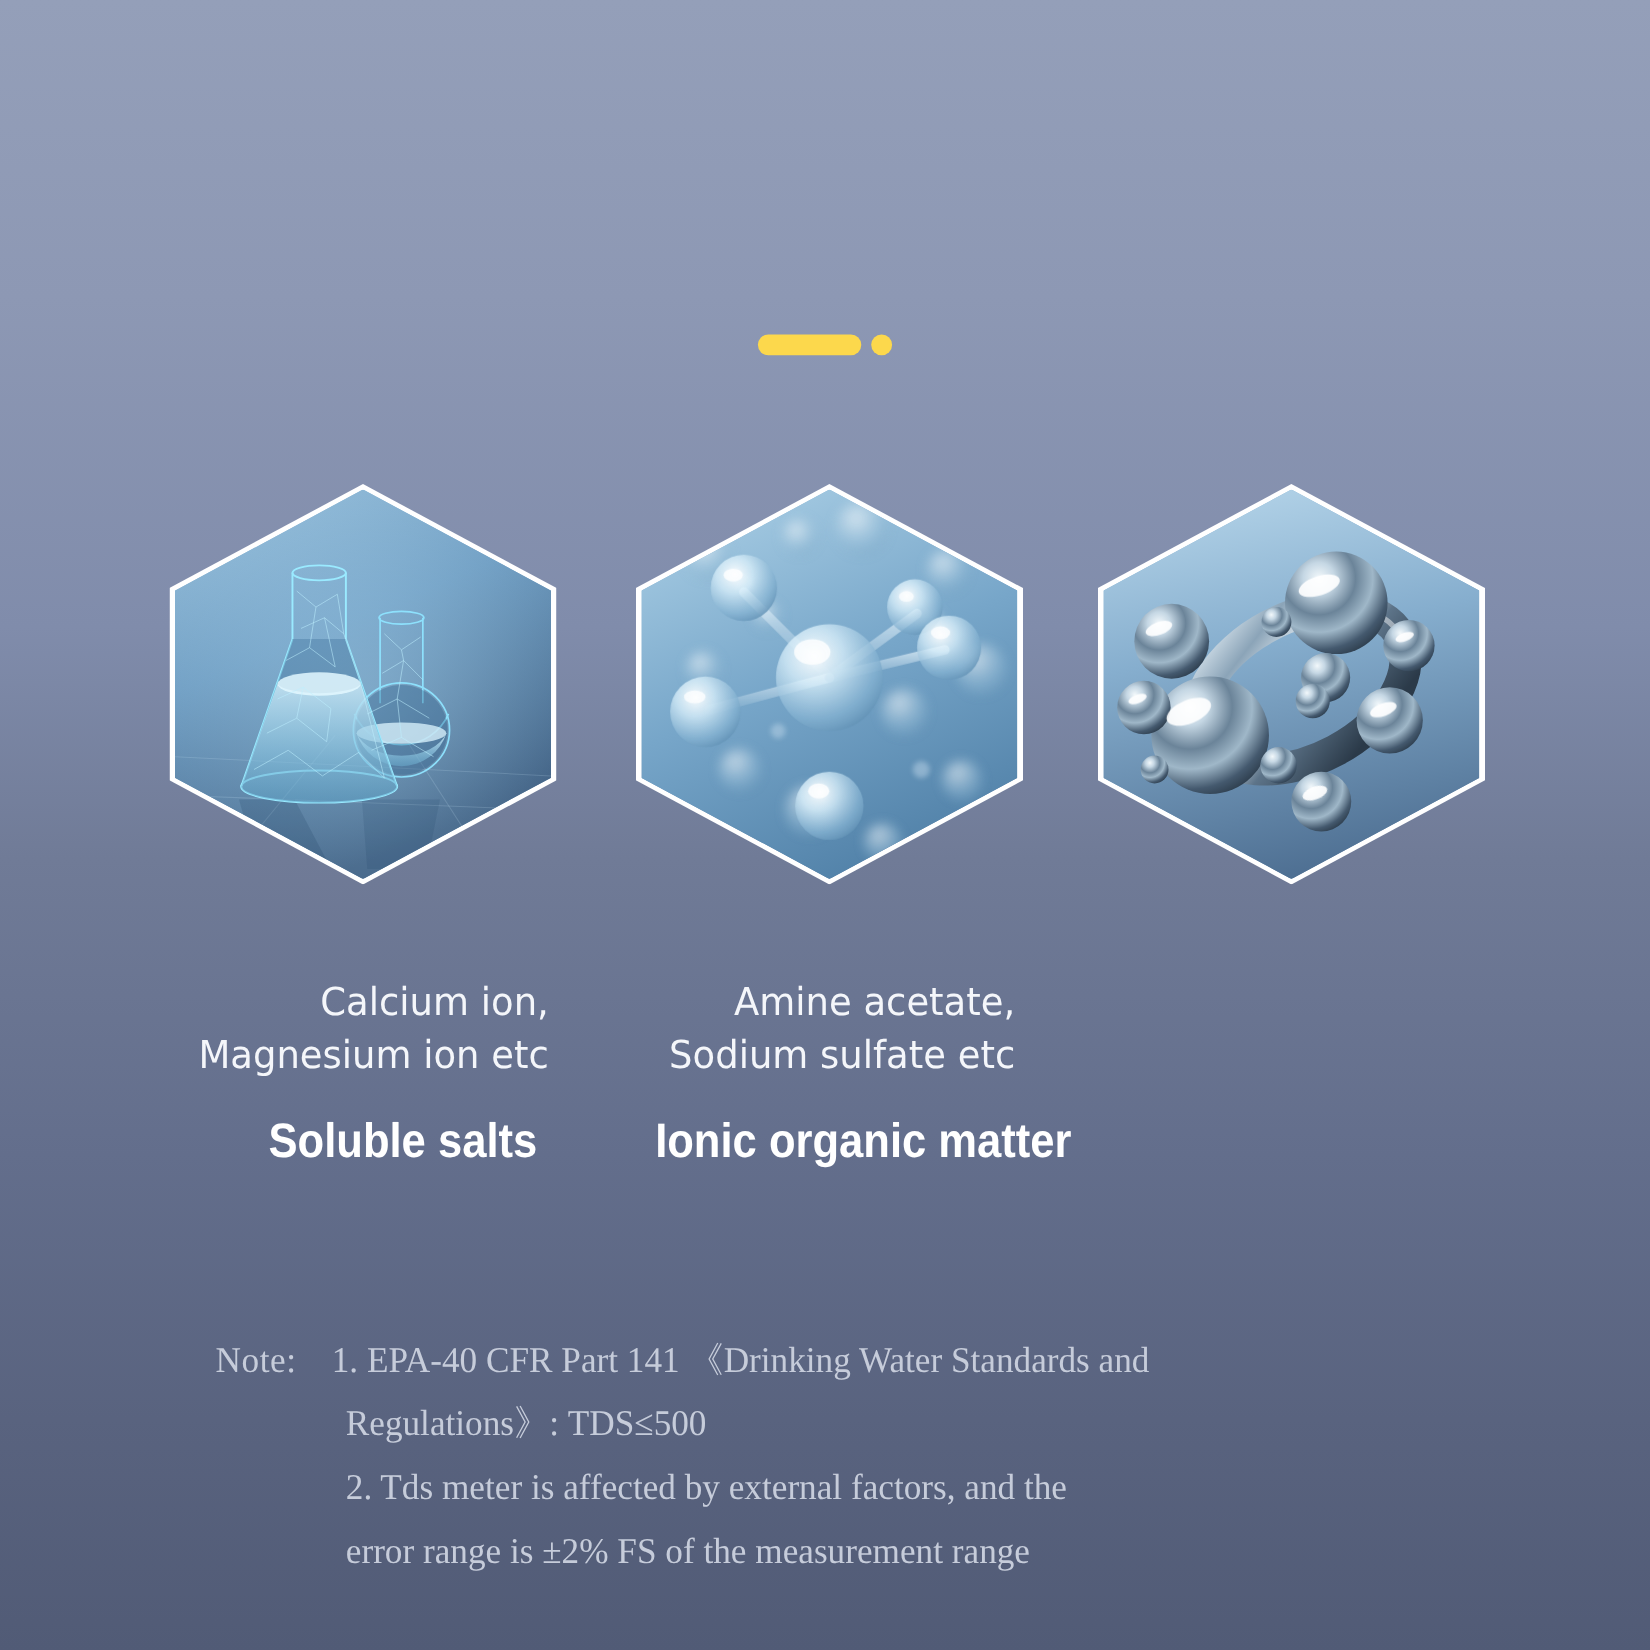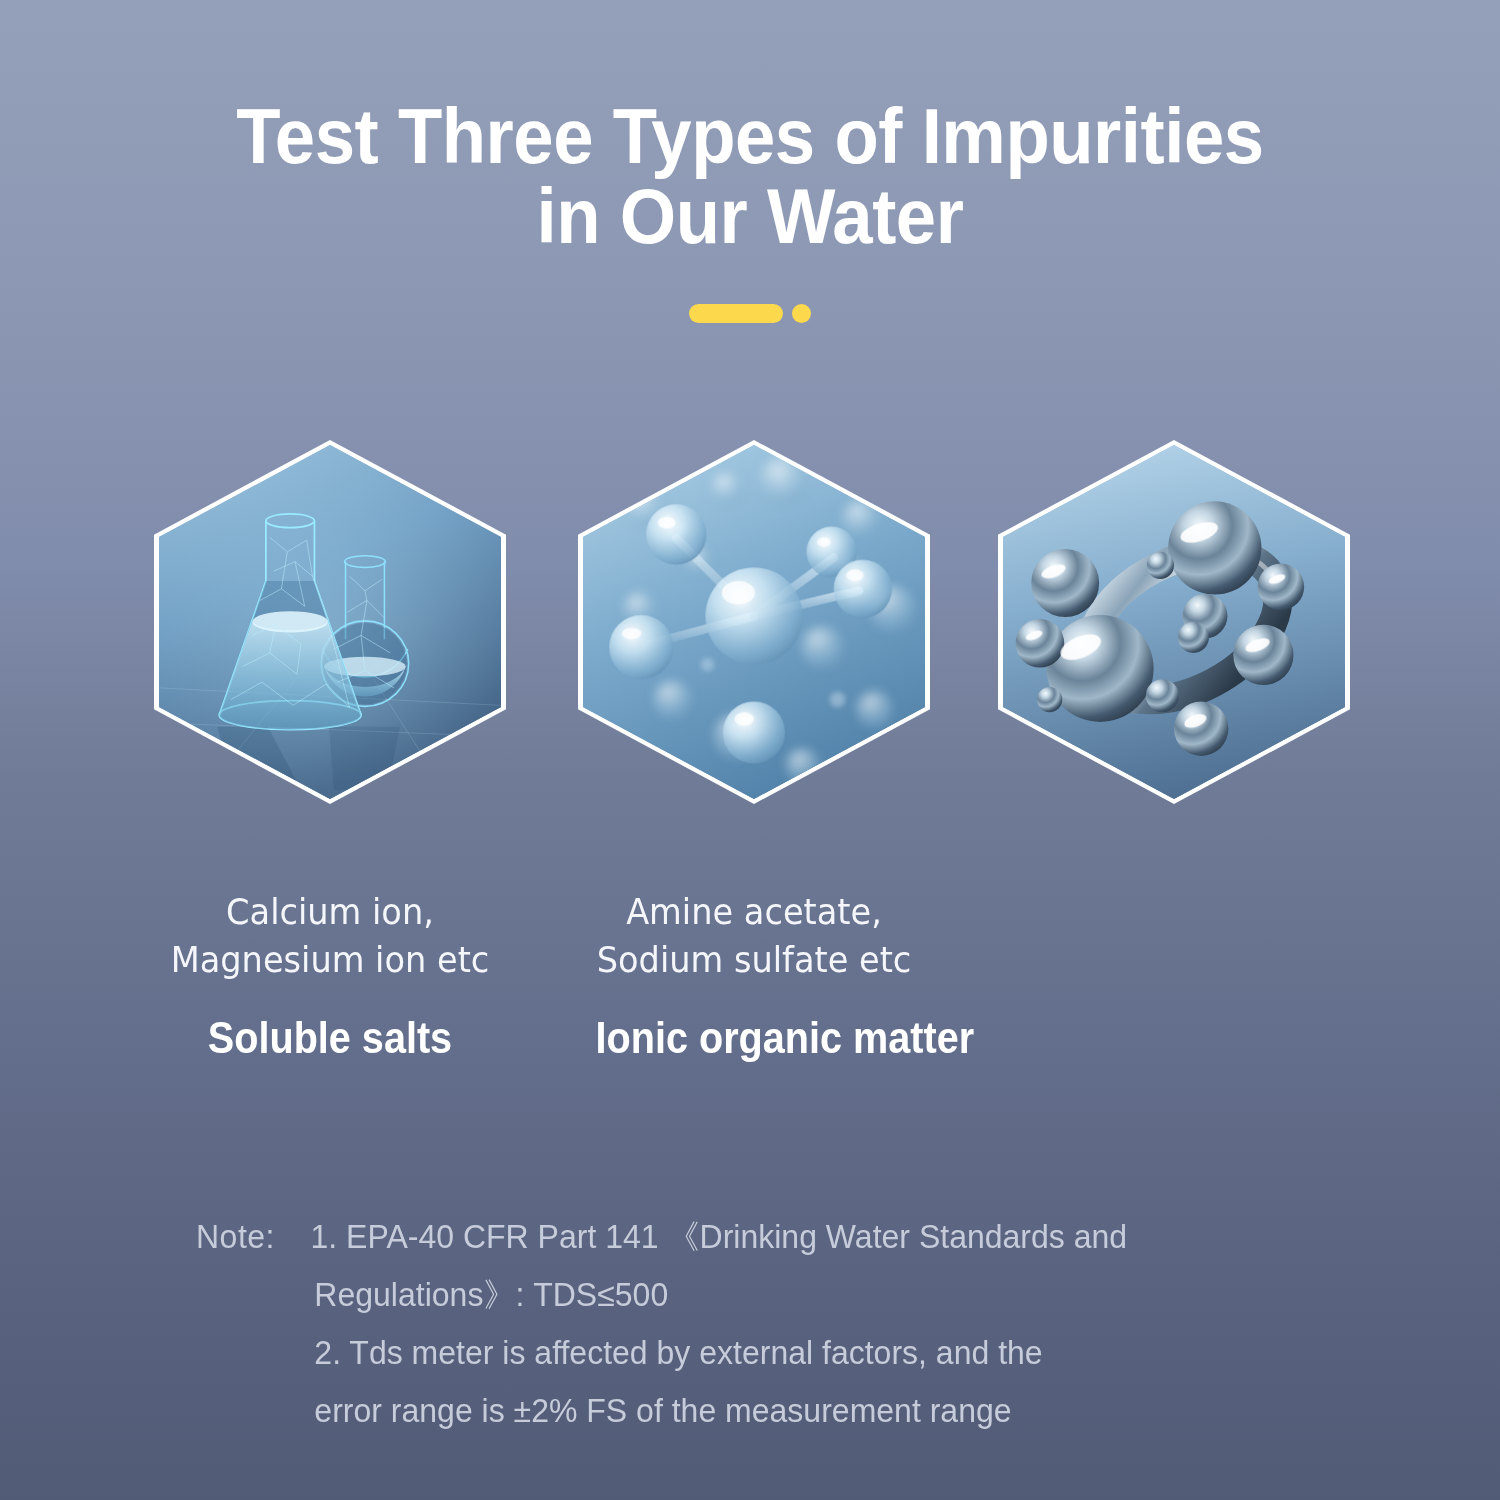--- a/index.html
+++ b/index.html
@@ -108,21 +108,21 @@
     position: absolute;
     top: 888px;
     left: 150px;
     width: 1200px;
     height: 180px;
   }
   .cap-cell {
     position: absolute;
     top: 0;
     width: 352px;
-    text-align: center;
+    text-align: right;
   }
   .cap-cell.c0 { left: 4px; }
   .cap-cell.c1 { left: 428px; }
   .cap-cell.c2 { left: 848px; }
 
   .cap-sub {
     font-family: "DejaVu Sans", "Liberation Sans", sans-serif;
     font-size: 35px;
     line-height: 48px;
     color: #f4f6fa;
@@ -141,37 +141,33 @@
     transform: scaleX(0.9);
   }
 
   
   .note-block {
     position: absolute;
     top: 1208px;
     left: 196px;
     width: 1160px;
     color: #c6ccda;
-    font-family: Liberation Sans, sans-serif;
+    font-family: Liberation Serif, serif;
     font-size: 33px;
     line-height: 58px;
   }
   .note-line { white-space: nowrap; transform: scaleX(0.97); transform-origin: left center; }
   .note-line.indent { padding-left: 122px; }
   .note-label { letter-spacing: 0.5px; }
 </style>
 </head>
 <body>
 
 <div class="page">
 
-  <div class="title-block">
-    <div class="title-line">Test Three Types of Impurities</div>
-    <div class="title-line">in Our Water</div>
-  </div>
 
   <div class="divider">
     <div class="divider-bar"></div>
     <div class="divider-dot"></div>
   </div>
 
   <div class="hex-row">
 
     <div class="hex-cell c0">
       <div class="hex-outer"></div>

